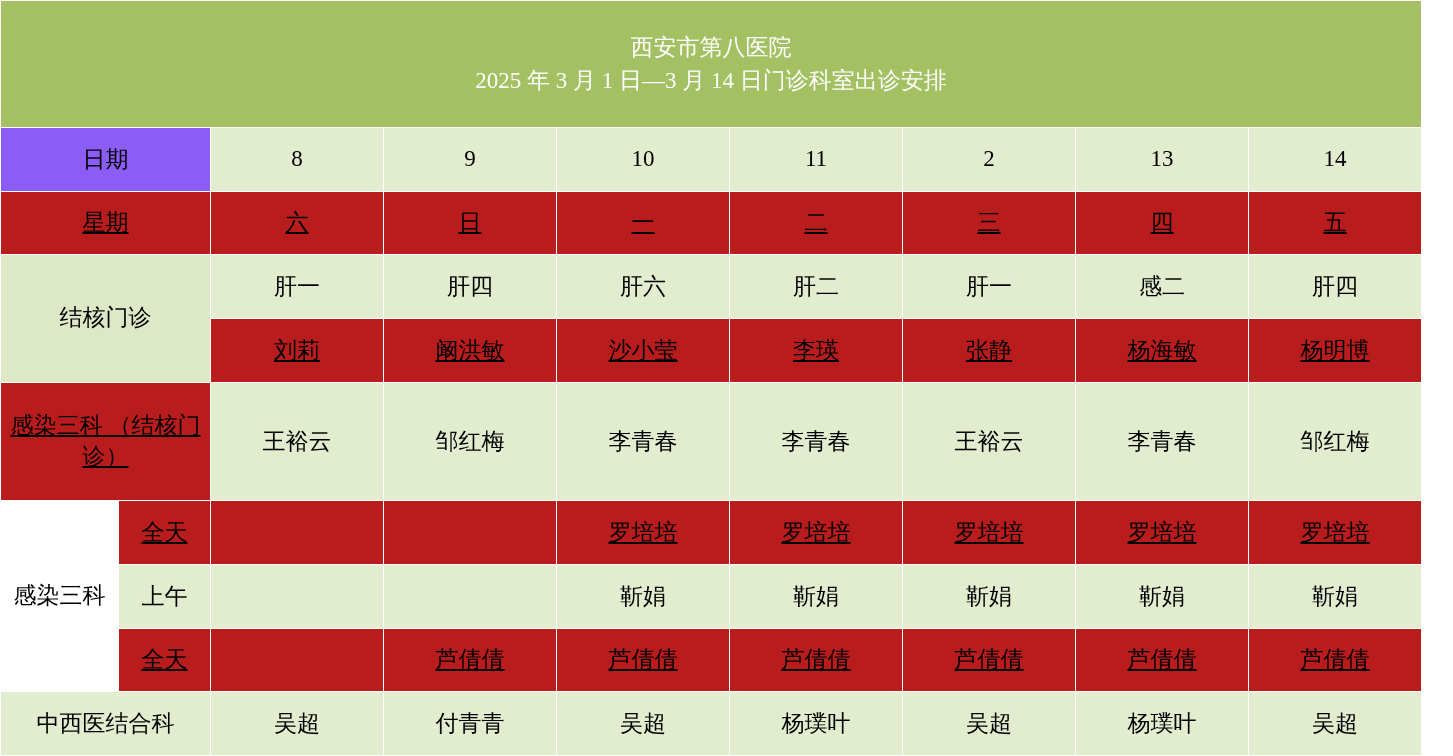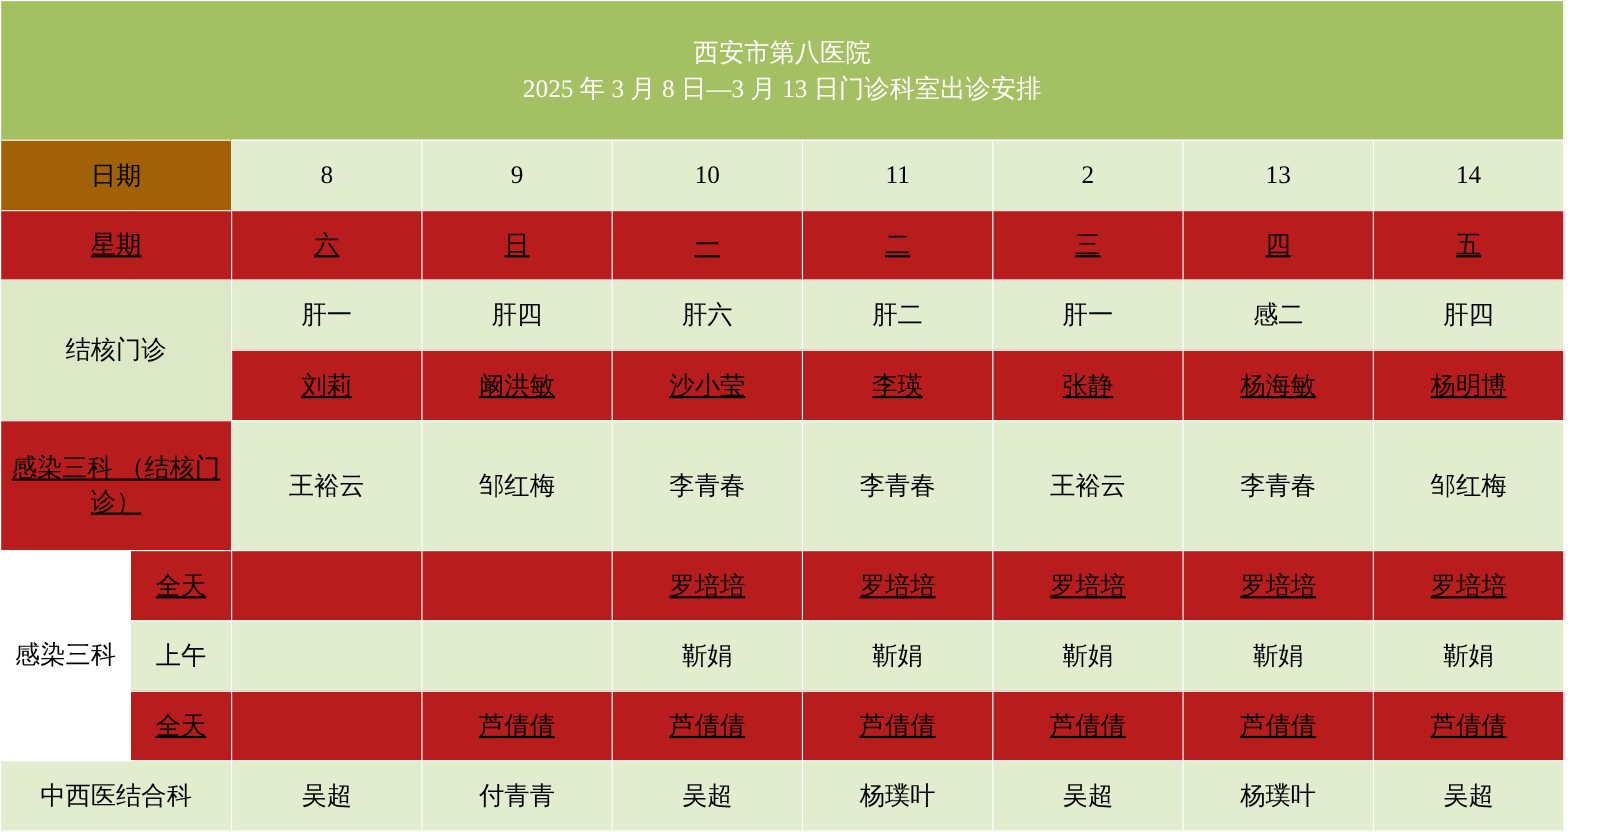--- a/index.html
+++ b/index.html
@@ -48,21 +48,21 @@
     padding: 10px 0 12px 0;
     border: 1px solid #a3c063;
   }
   .title-line1 { display: block; }
   .title-line2 { display: block; }
 
   .tint {
     background: #e2ecce;
   }
   .tint-dark {
-    background: #a16207;
+    background: #8b5cf6;
   }
   .white {
     background: #b91c1c;
     text-decoration: underline;
   }
   .row-date td, .row-week td {
     font-size: 24px;
   }
   .label-cell {
     background: #dde9c6;
@@ -92,21 +92,21 @@
         <col class="c-day">
         <col class="c-day">
         <col class="c-day">
         <col class="c-day">
     </colgroup>
     <tbody>
 
       <tr>
         <td class="title-cell" colspan="9">
           <span class="title-line1">西安市第八医院</span>
-          <span class="title-line2">2025 年 3 月 8 日—3 月 13 日门诊科室出诊安排</span>
+          <span class="title-line2">2025 年 3 月 1 日—3 月 14 日门诊科室出诊安排</span>
         </td>
       </tr>
 
       <tr class="row-date">
         <td class="tint-dark" colspan="2">日期</td>
         <td class="tint">8</td>
         <td class="tint">9</td>
         <td class="tint">10</td>
         <td class="tint">11</td>
         <td class="tint">2</td>

